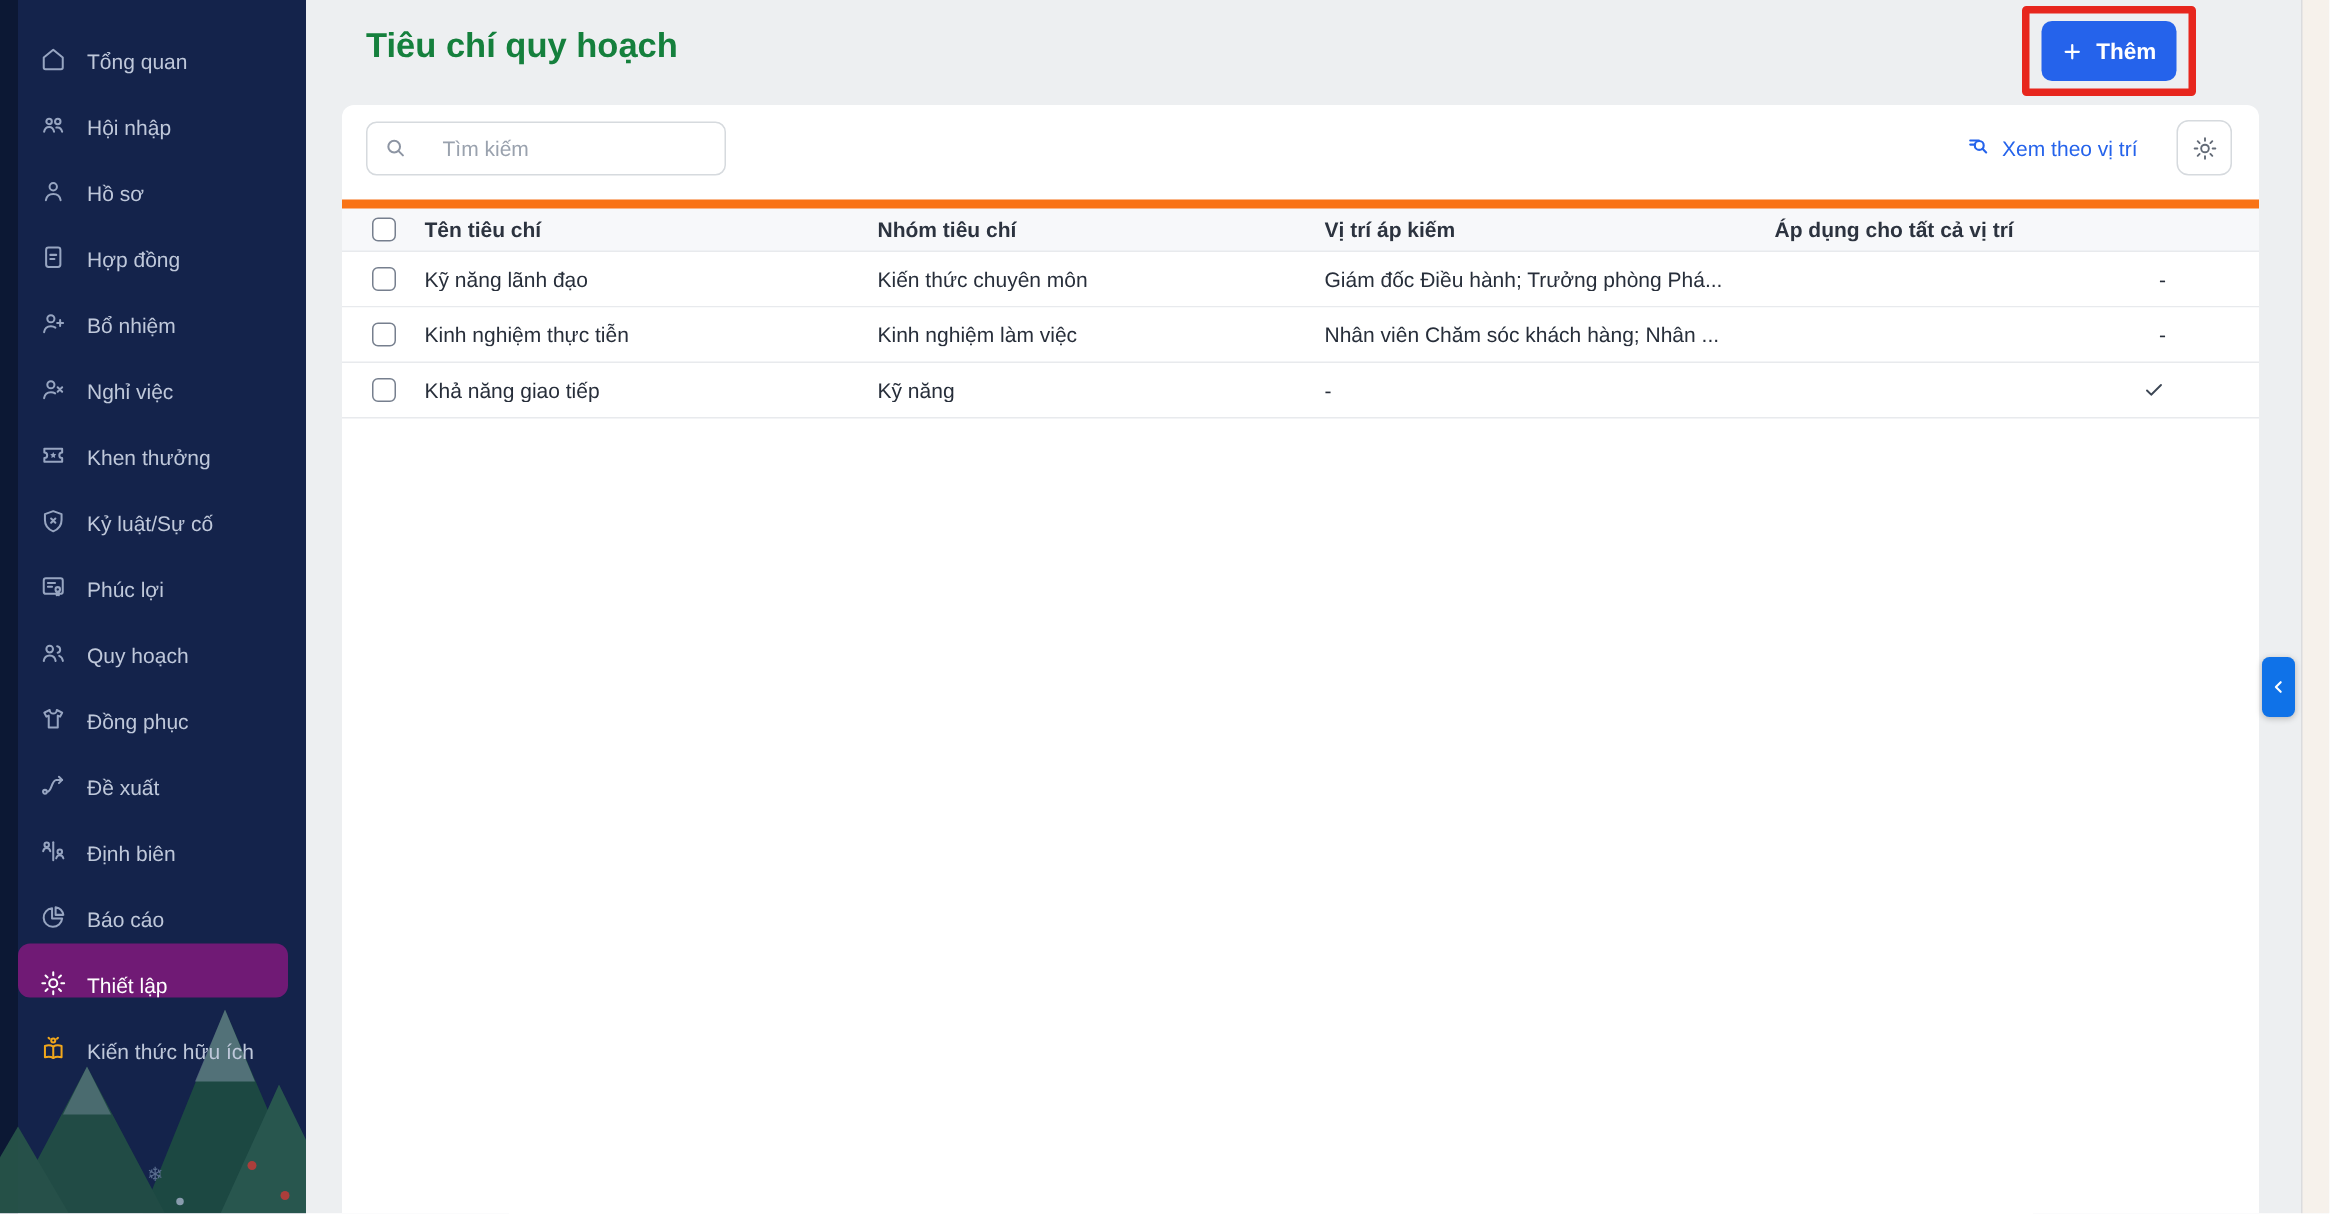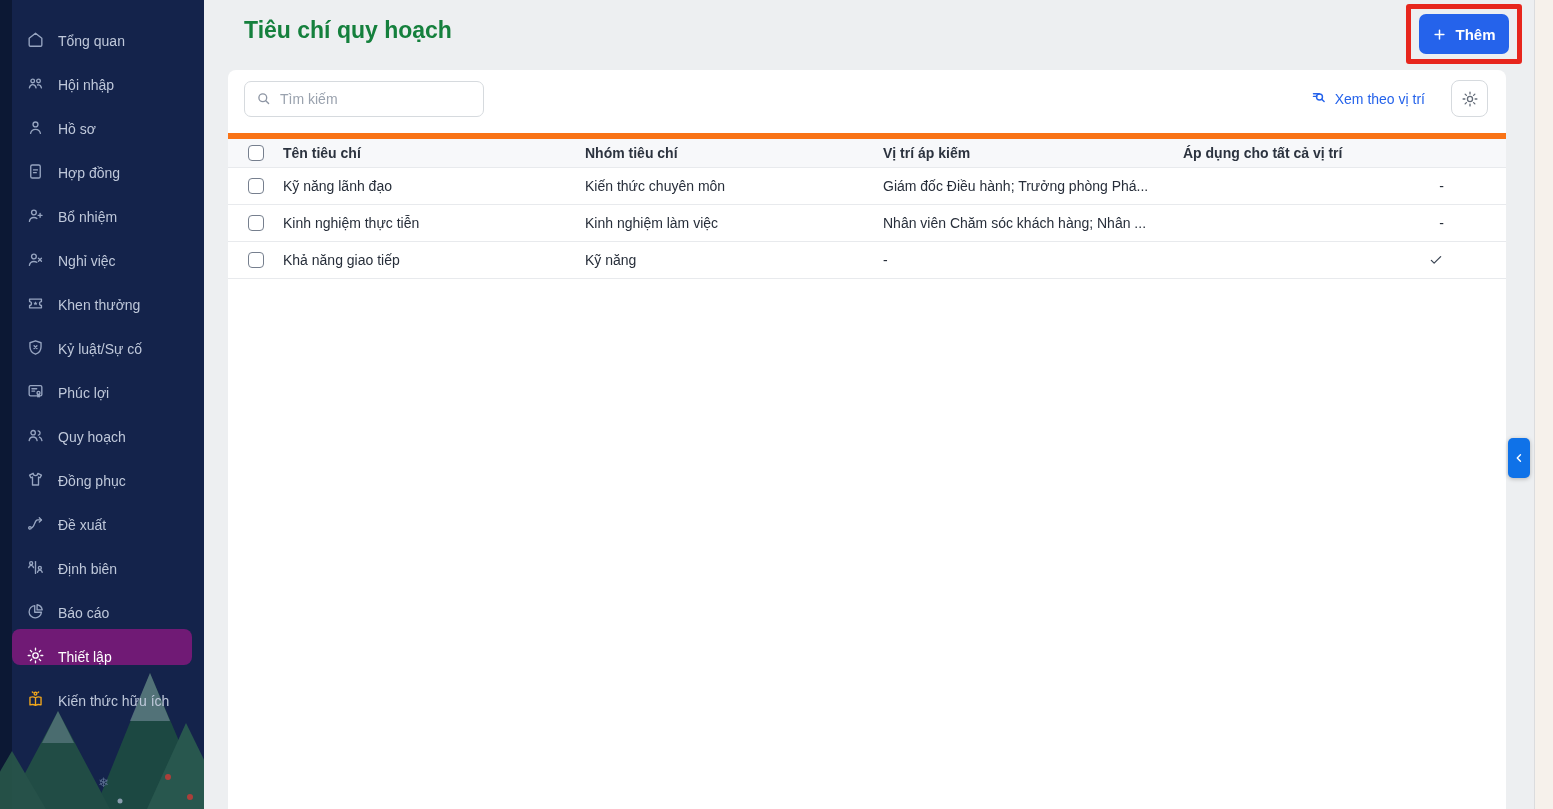--- a/index.html
+++ b/index.html
@@ -16,33 +16,33 @@
   .nav-item { height:36px; margin-bottom:8px; border-radius:8px; display:flex; align-items:flex-end;
               padding:0 14px; gap:13px; color:#bfc8da; font-size:14px; cursor:pointer; white-space:nowrap; }
   .nav-item .nav-ic { display:flex; align-items:center; }
   .nav-item svg { width:19px; height:19px; flex:none; color:#97a5c1; }
   .nav-item.active { background:#701a75; color:#ffffff; }
   .nav-item.active svg { color:#ffffff; }
   .nav-item.ic-orange svg { color:#f2a71b; }
 
   
   .page-title { position:absolute; left:244px; top:17px; font-size:23px; font-weight:700; color:#15803d; z-index:2; }
-  .annotation { position:absolute; left:1406px; top:4px; width:116px; height:60px; border:5px solid #e7261d;
+  .annotation { position:absolute; left:1348px; top:4px; width:116px; height:60px; border:5px solid #e7261d;
                 border-radius:3px; display:flex; align-items:center; justify-content:center; z-index:6; }
   .btn-add { width:90px; height:40px; background:#2563eb; border:none; border-radius:7px; color:#ffffff;
              font-size:15px; font-weight:600; display:flex; align-items:center; justify-content:center;
              gap:8px; cursor:pointer; font-family:inherit; }
   .btn-add svg { width:15px; height:15px; }
 
   
   .card { position:absolute; left:228px; top:70px; width:1278px; height:739px; background:#ffffff;
           border-radius:8px 8px 0 0; z-index:2; }
   .toolbar { display:flex; justify-content:space-between; align-items:center; padding:10px 18px 0 16px; }
   .search { width:240px; height:36px; border:1px solid #d6dade; border-radius:7px; display:flex;
-            align-items:center; gap:8px; padding:0 10px; background:#fff; }
+            align-items:center; gap:23px; padding:0 10px; background:#fff; }
   .search svg { width:17px; height:17px; color:#8d95a3; flex:none; }
   .search input { border:none; outline:none; flex:1; min-width:0; font-size:14px; color:#333a45;
                   font-family:inherit; background:transparent; }
   .search input::placeholder { color:#9aa2ae; }
   .toolbar-right { display:flex; align-items:center; gap:26px; }
   .view-link { display:flex; align-items:center; gap:7px; color:#2563eb; font-size:14px; font-weight:500;
                cursor:pointer; text-decoration:none; }
   .view-link svg { width:17px; height:17px; }
   .gear-btn { width:37px; height:37px; border:1px solid #d6dade; border-radius:8px; background:#fff;
               display:flex; align-items:center; justify-content:center; cursor:pointer; color:#636b77; }

